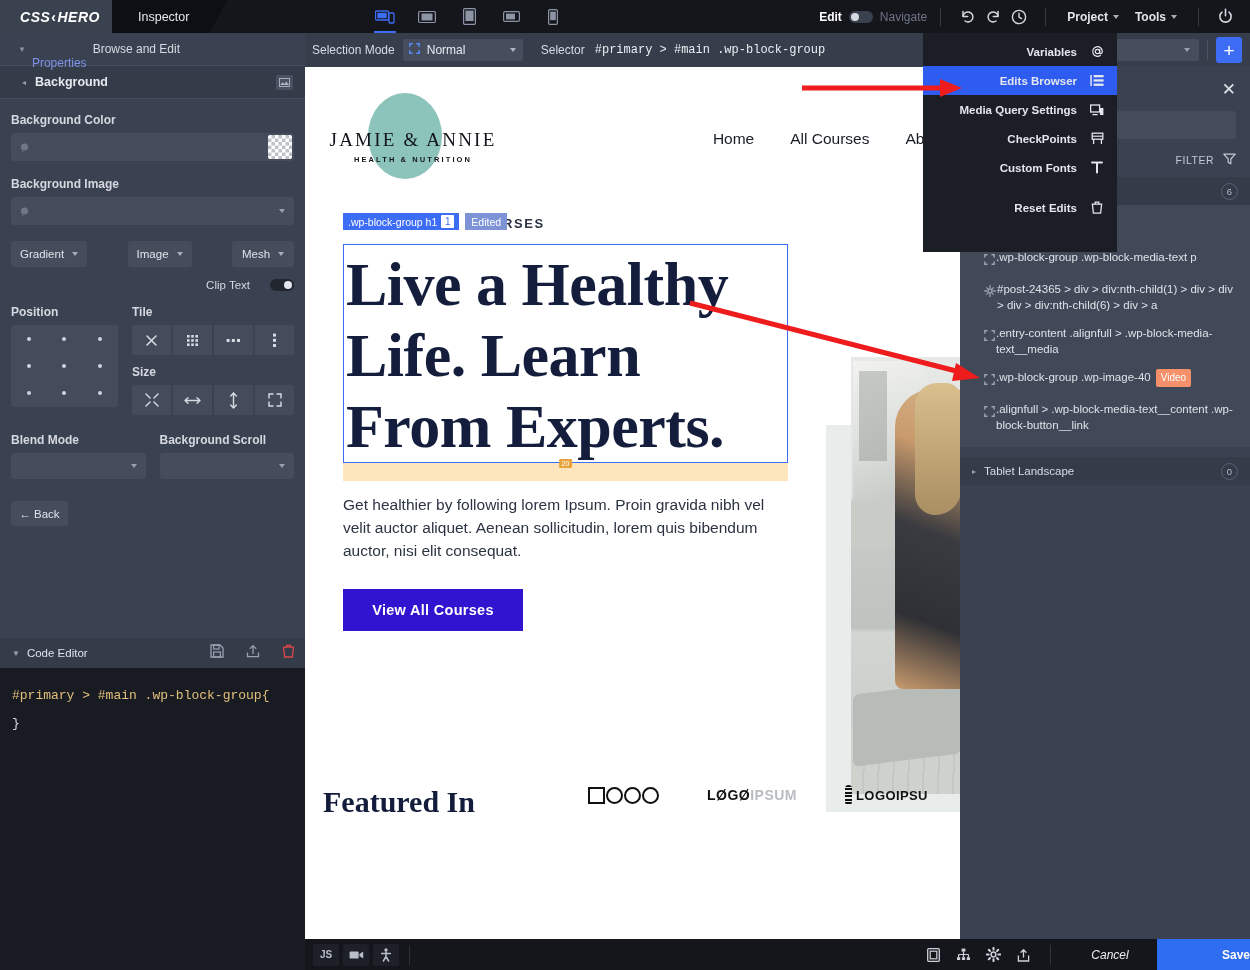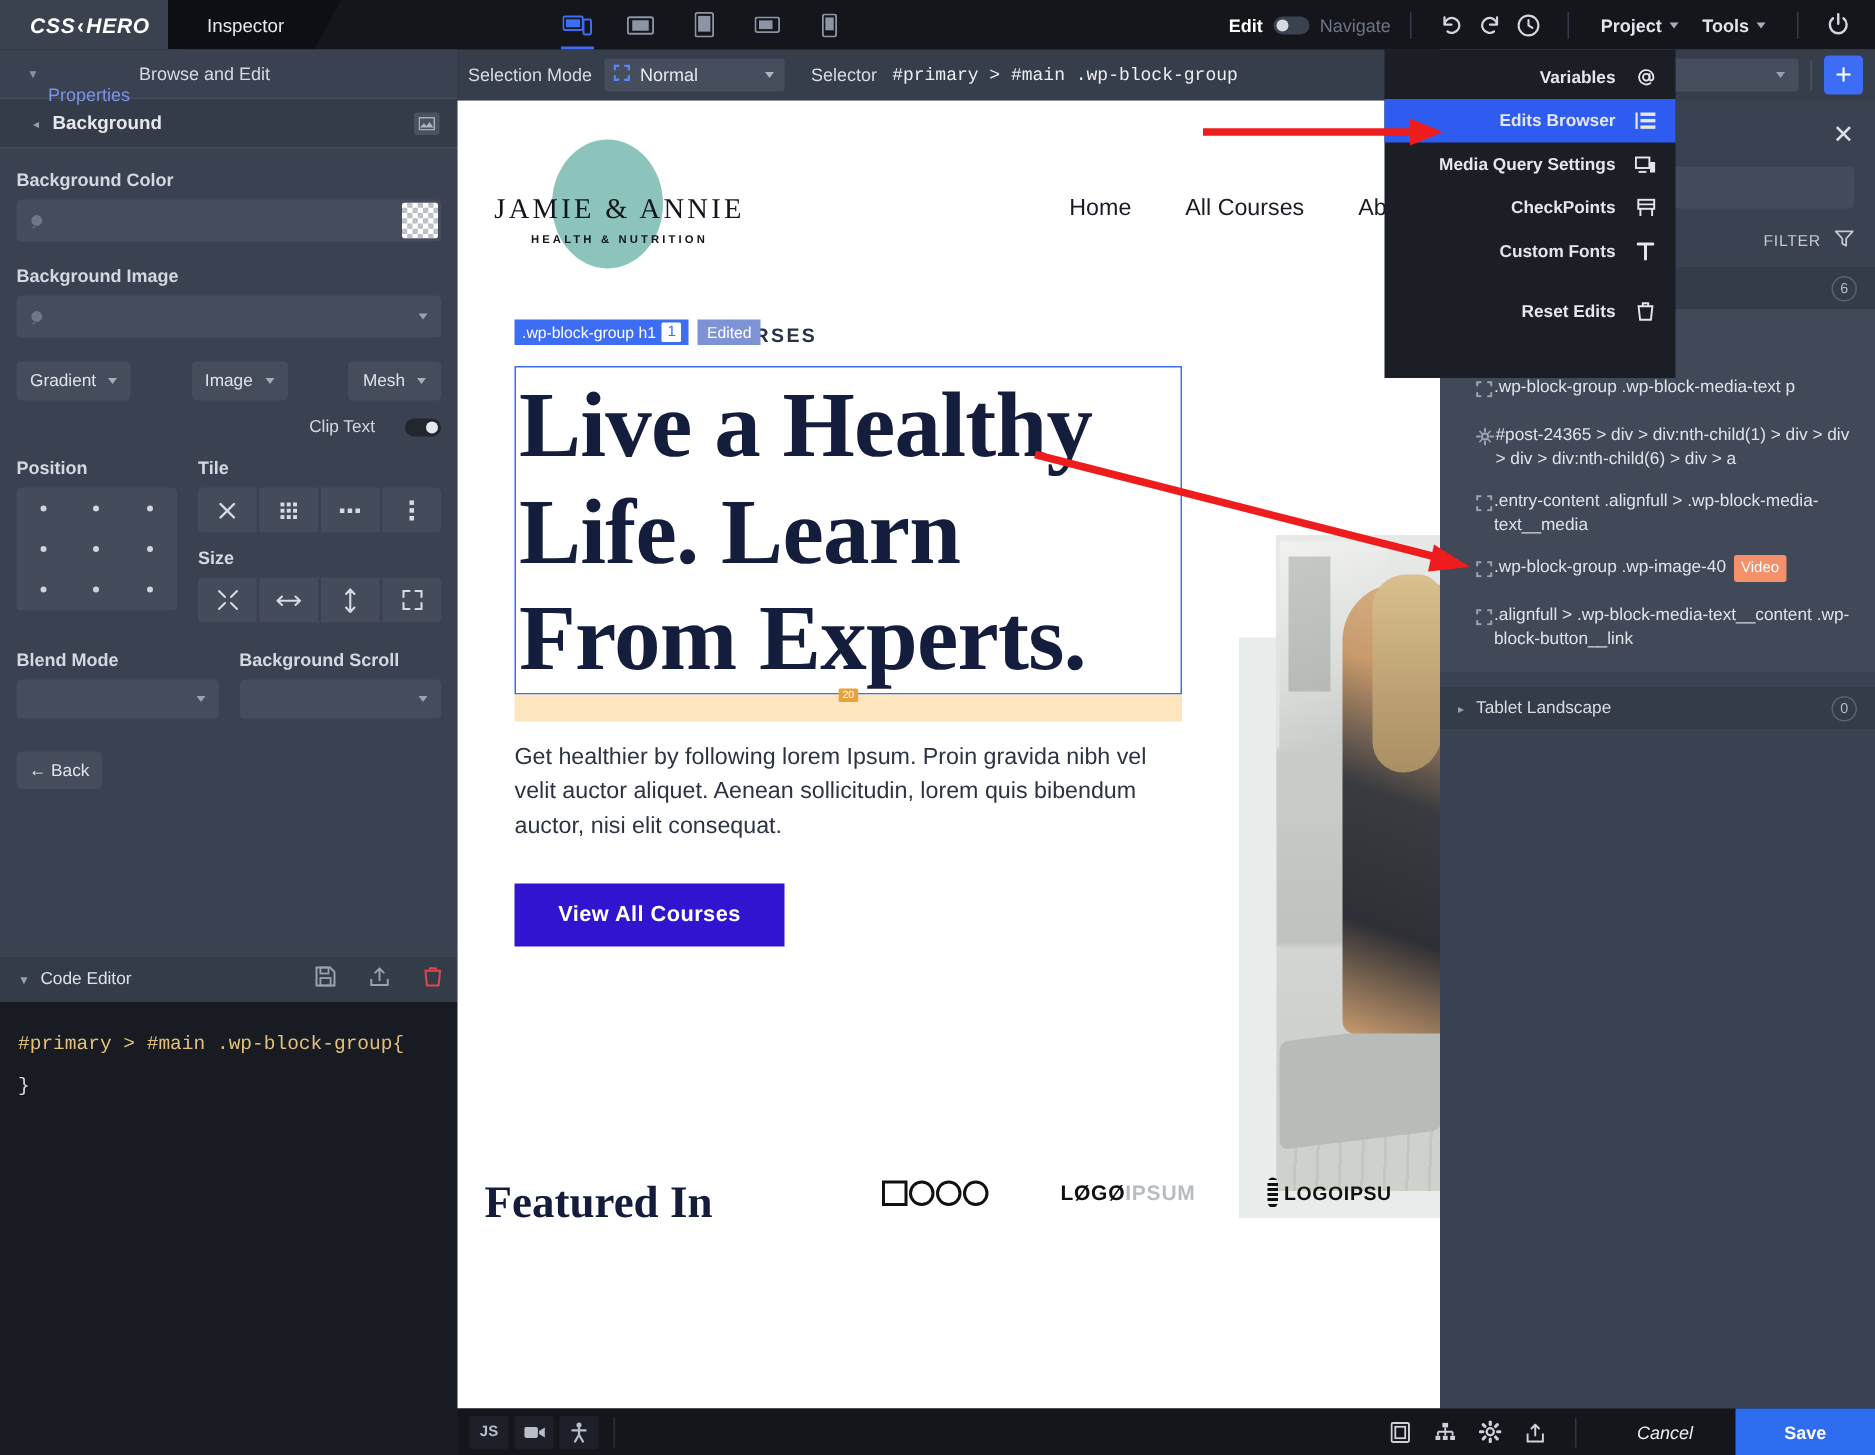--- a/index.html
+++ b/index.html
@@ -418,21 +418,21 @@
   .bb-right { margin-left: auto; display: flex; align-items: center; }
   .bb-ic { width: 30px; height: 26px; display: flex; align-items: center;
     justify-content: center; color: #cdd2db; }
   .bb-vsep { width: 1px; height: 20px; background: #2f3540; margin: 0 12px; }
   .bb-cancel {
     width: 94px; height: 31px; display: flex; align-items: center;
     justify-content: center; font-size: 12px; color: #eceef3; font-style: italic;
   }
   .bb-save {
     width: 93px; height: 31px; background: #2f6df0; display: flex;
-    align-items: center; justify-content: center; font-size: 12px;
+    align-items: center; justify-content: flex-end; font-size: 12px;
     color: #fff; font-weight: bold;
   }
 
   
   .arrow-svg { position: absolute; left: 0; top: 0; width: 1250px; height: 970px;
     pointer-events: none; z-index: 60; }
 </style>
 </head>
 <body>
 

